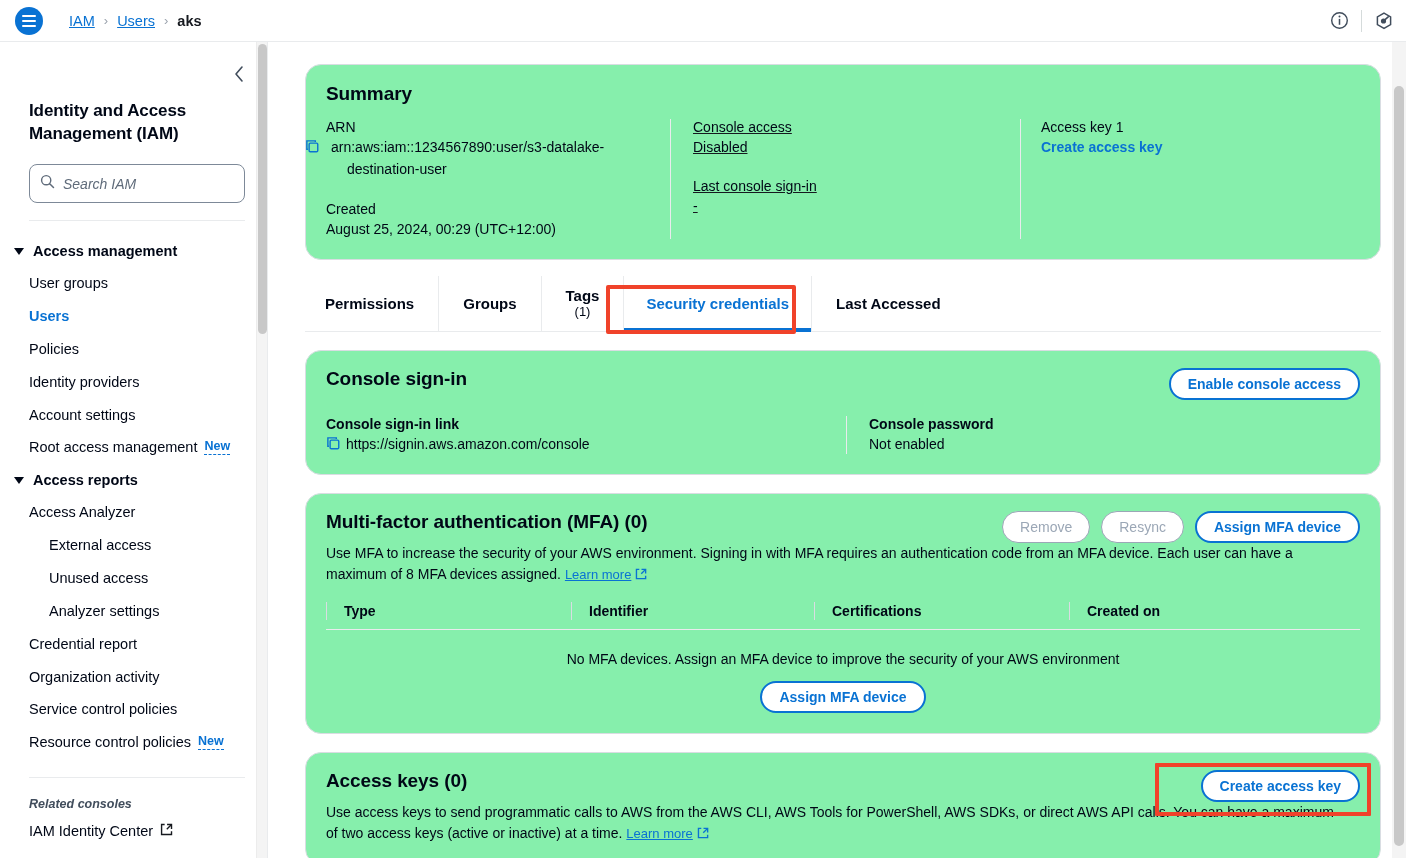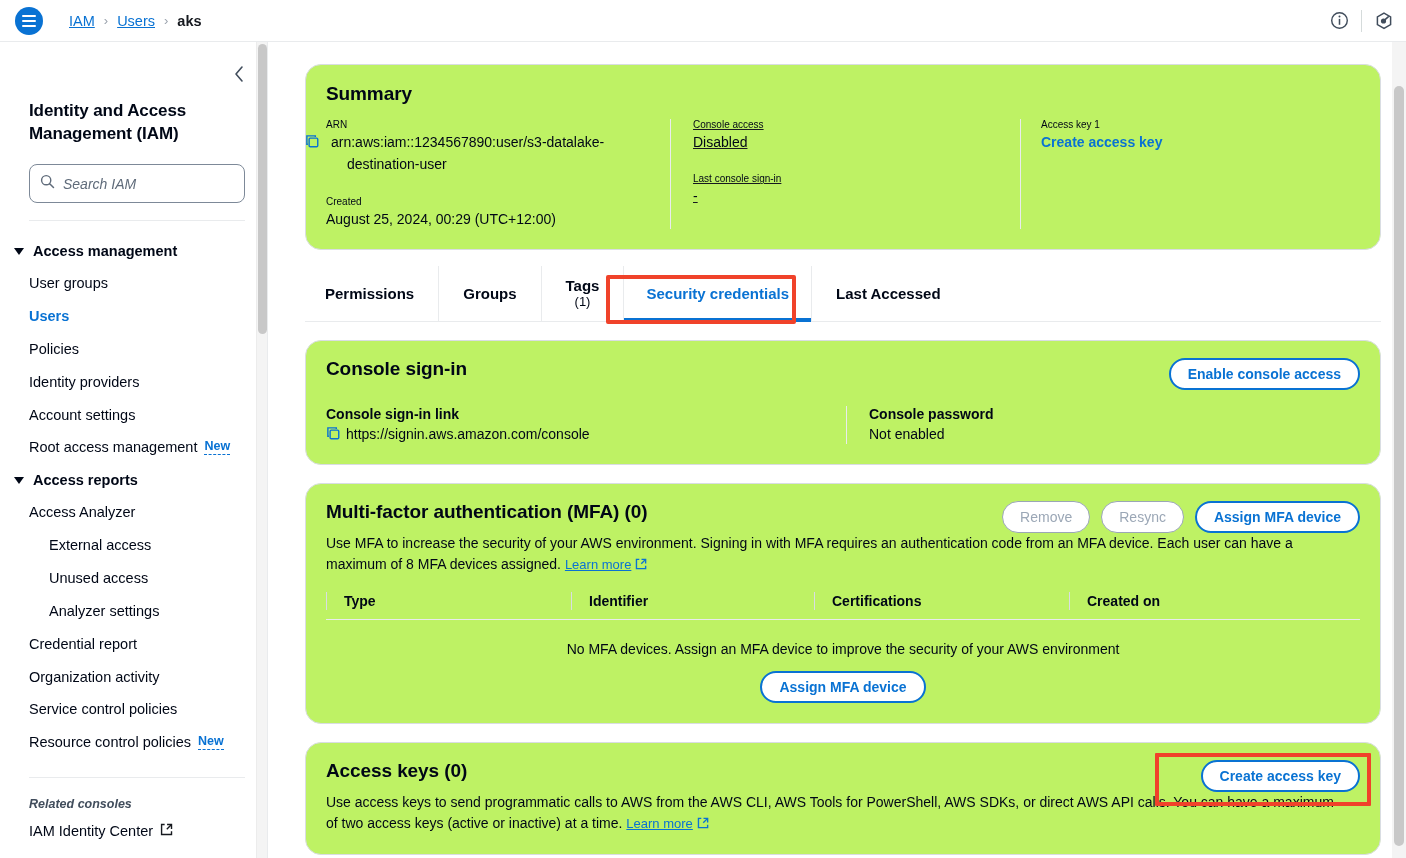--- a/index.html
+++ b/index.html
@@ -83,32 +83,32 @@
   
   .sb-scroll-track { position:absolute; top:0; right:-11px; width: 11px; height: 816px; background:#f4f4f4; border-left:1px solid #ececec;}
   .sb-scroll-thumb { position:absolute; top:2px; left:1px; width: 9px; height: 290px; background:#c8c8c8; border-radius:5px;}
 
   
   .main {
     flex: 1; height: 816px; background: #fff;
     padding: 22px 25px 0 37px; overflow: hidden; position: relative;
   }
   .card {
-    border: 1px solid #d9dde2; border-radius: 16px; background: #bef264;
+    border: 1px solid #d9dde2; border-radius: 16px; background: #86efac;
     margin-bottom: 0;
   }
 
   
   .summary { padding: 18px 20px 20px 20px; }
   .summary h2 { font-size: 19px; font-weight: 700; color: #000716; margin-bottom: 14px; letter-spacing:-0.1px;}
   .sum-cols { display: flex; }
   .sum-col { flex: 1; padding-right: 18px; }
   .sum-col.c2 { border-left: 1px solid #e9ebed; padding-left: 22px; flex: 0 0 350px; text-decoration: underline; }
   .sum-col.c3 { border-left: 1px solid #e9ebed; padding-left: 20px; flex: 0 0 340px; }
-  .sum-label { font-size: 10px; color: #000716; margin-bottom: 2px; }
+  .sum-label { font-size: 14px; color: #000716; margin-bottom: 2px; }
   .sum-val { font-size: 14px; color: #000716; line-height: 1.45; }
   .sum-val.indent { padding-left: 21px; text-indent: -21px; }
   .sum-blk { margin-bottom: 21px; }
   .sum-blk:last-child { margin-bottom: 0; }
   .copy-ico { display: inline-block; vertical-align: -2px; margin-right: 5px; }
   .link-blue { color:#0972d3; cursor:pointer; }
   .link-blue.bold { font-weight: 700; }
 
   
   .tabs { display: flex; align-items: stretch; margin-top: 16px; border-bottom: 1px solid #e9ebed; position: relative; height: 56px;}

